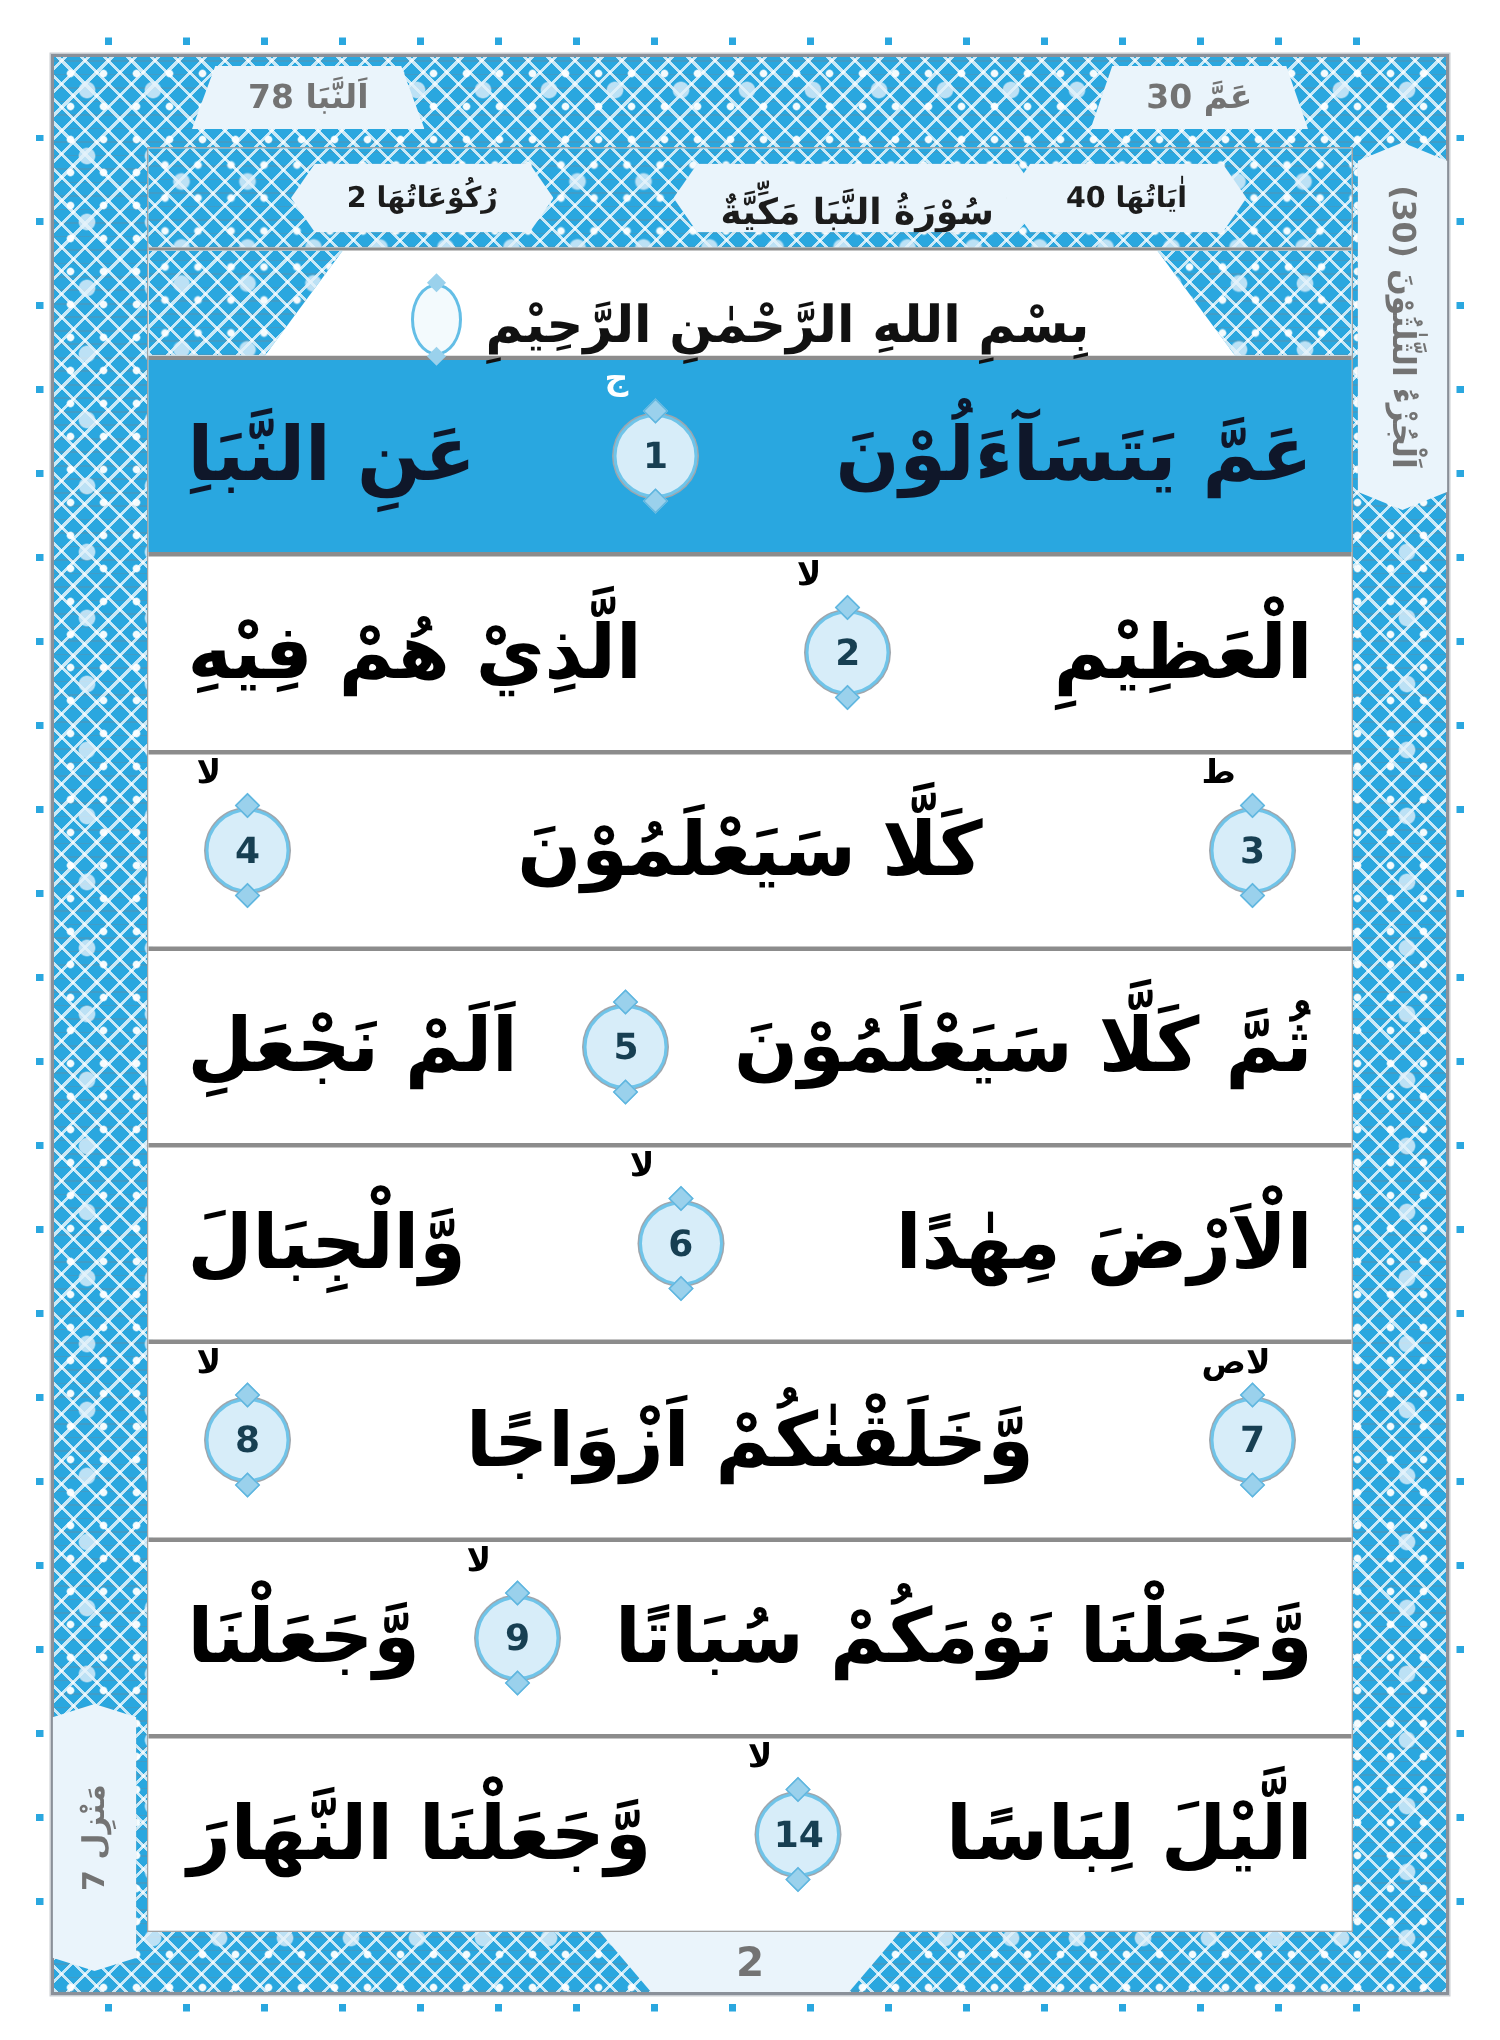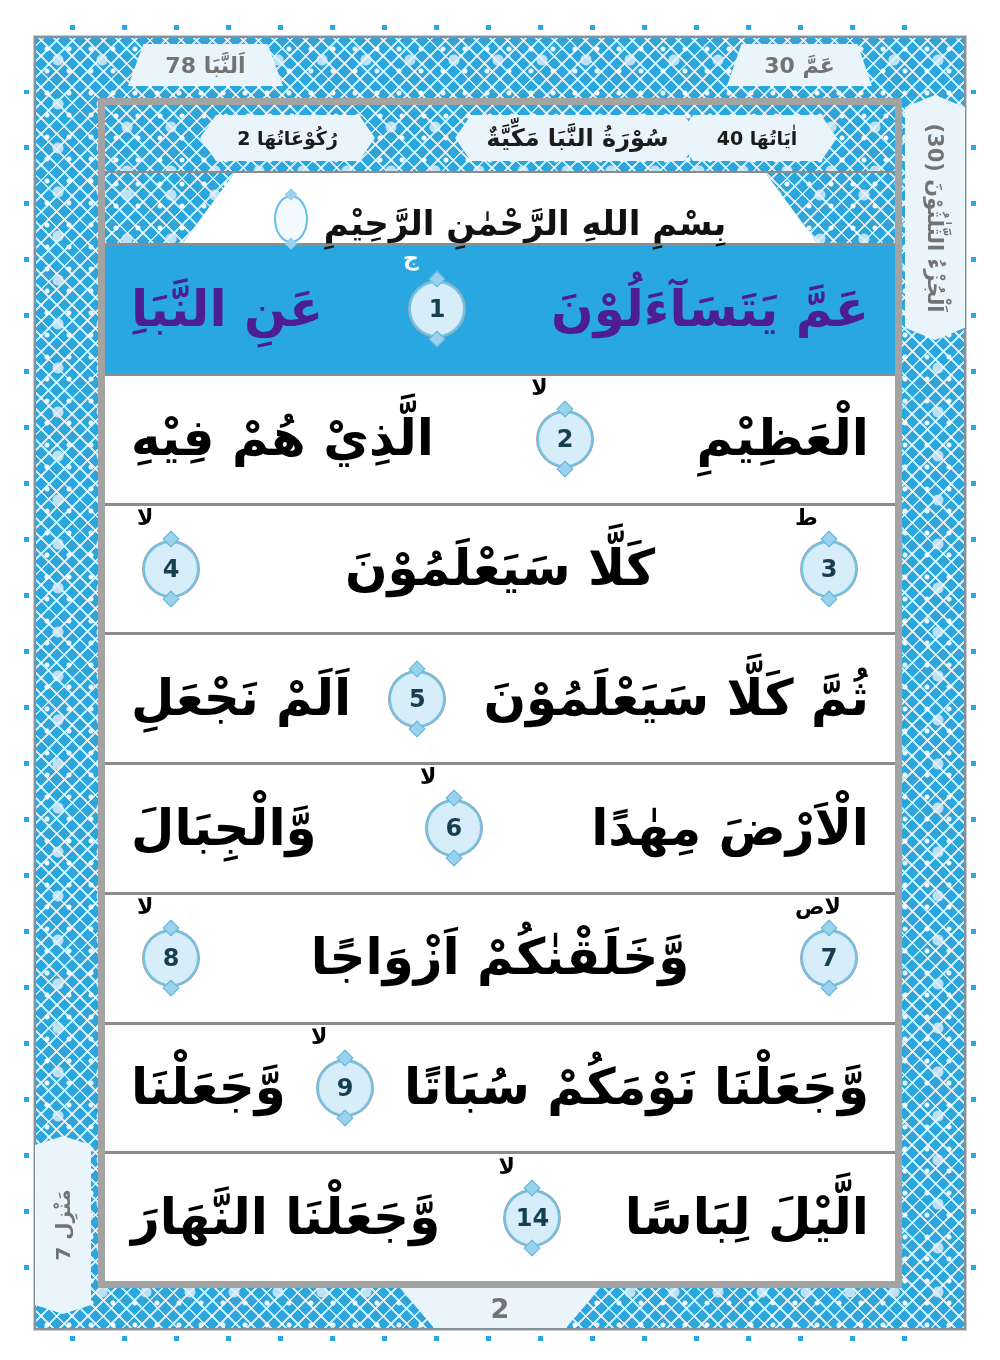--- a/index.html
+++ b/index.html
@@ -34,50 +34,50 @@
   .cart-side{clip-path:polygon(50% 0,100% 5%,100% 95%,50% 100%,0 95%,0 5%);}
   .cart-right{right:35px;top:95px;width:60px;height:245px;}
   .cart-right span{transform:rotate(90deg);white-space:nowrap;font-size:21px;}
   .cart-left{left:35px;bottom:46px;width:56px;height:178px;}
   .cart-left span{transform:rotate(-90deg);white-space:nowrap;font-size:20px;}
   .cart-pagenum{left:50%;transform:translateX(-50%);bottom:32px;width:200px;height:40px;
         font-size:27px;clip-path:polygon(0 0,100% 0,83% 100%,17% 100%);}
 
   
   .content{position:absolute;left:98px;right:98px;top:98px;bottom:72px;background:#fff;
-           border:7px solid #a3a3a3;box-shadow:inset 0 0 0 3px #BFE2F4;
+           border:1px solid #a3a3a3;box-shadow:inset 0 0 0 3px #BFE2F4;
            display:flex;flex-direction:column;}
   .surah-band{position:relative;flex:0 0 66px;}
   .hcart{position:absolute;top:10px;height:46px;background:#EAF4FB;display:flex;align-items:center;
          justify-content:center;direction:rtl;font-weight:bold;color:#1c1c1c;
          clip-path:polygon(16px 0,calc(100% - 16px) 0,100% 50%,calc(100% - 16px) 100%,16px 100%,0 50%);
          filter:drop-shadow(0 0 1.5px #777);}
   .hcart-ruku{left:95px;width:175px;font-size:19px;}
-  .hcart-title{left:350px;width:245px;font-size:24px;}
+  .hcart-title{left:350px;width:245px;font-size:24px;align-items:flex-end;}
   .hcart-ayah{left:572px;width:160px;font-size:19px;text-align:center;}
 
   .bismillah-band{position:relative;flex:0 0 70px;background:#fff;border-top:2px solid #8C8C8C;
         display:flex;align-items:flex-end;justify-content:center;direction:rtl;gap:16px;}
   .bm-end{position:absolute;top:0;height:100%;width:185px;}
   .bm-end.right{right:0;clip-path:polygon(30% 0,100% 0,100% 100%,58% 100%);}
   .bm-end.left{left:0;clip-path:polygon(0 0,70% 0,42% 100%,0 100%);}
   .bm-text{font-size:34px;font-weight:bold;color:#111;z-index:2;}
   .bm-orn{position:relative;z-index:2;width:30px;height:44px;border:2px solid #64BEE6;
           border-radius:50%;background:#F3FAFD;}
   .bm-orn::before,.bm-orn::after{content:"";position:absolute;left:50%;width:9px;height:9px;
           background:#9AD1EC;transform:translateX(-50%) rotate(45deg);}
   .bm-orn::before{top:-7px}.bm-orn::after{bottom:-7px}
 
   .lines{flex:1;display:flex;flex-direction:column;border-top:3px solid #8C8C8C;}
   .line{flex:1;display:flex;direction:rtl;align-items:center;justify-content:space-between;
         padding:0 26px;background:#fff;}
   .line + .line{border-top:3px solid #8C8C8C;}
   .line.highlight{background:#29A7E0;}
   .ayah-text{font-weight:bold;font-size:50px;line-height:1.15;color:#000;white-space:nowrap;}
-  .highlight .ayah-text{color:#4c1d95;}
+  .highlight .ayah-text{color:#0f172a;}
   .marker{position:relative;flex:0 0 auto;width:52px;height:52px;margin:0 12px;border-radius:50%;
         background:#D7EDF9;border:2px solid #6FC4E9;box-shadow:0 0 0 1px #9fa6ad;
         display:flex;align-items:center;justify-content:center;}
   .marker::before,.marker::after{content:"";position:absolute;left:50%;width:10px;height:10px;
         background:#9AD1EC;border:1px solid #5FB6DF;transform:translateX(-50%) rotate(45deg);}
   .marker::before{top:-10px}.marker::after{bottom:-10px}
   .num{font-size:24px;font-weight:bold;color:#173F52;}
   .stop{position:absolute;top:-36px;left:-8px;font-size:22px;font-weight:bold;color:#000;line-height:1;}
   .highlight .stop{color:#fff;}
 </style>

